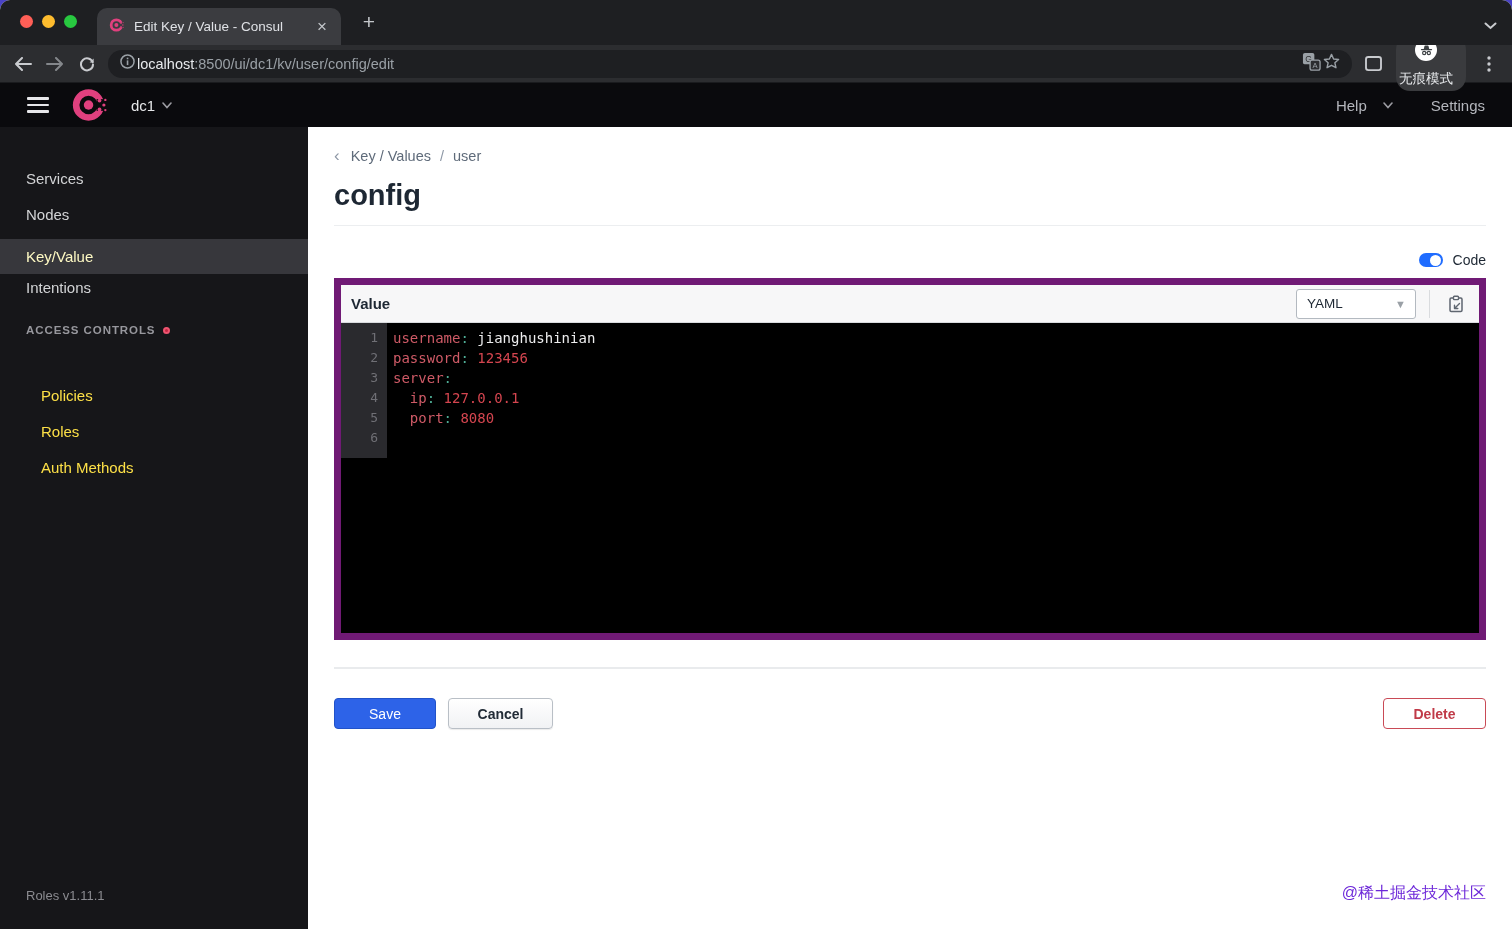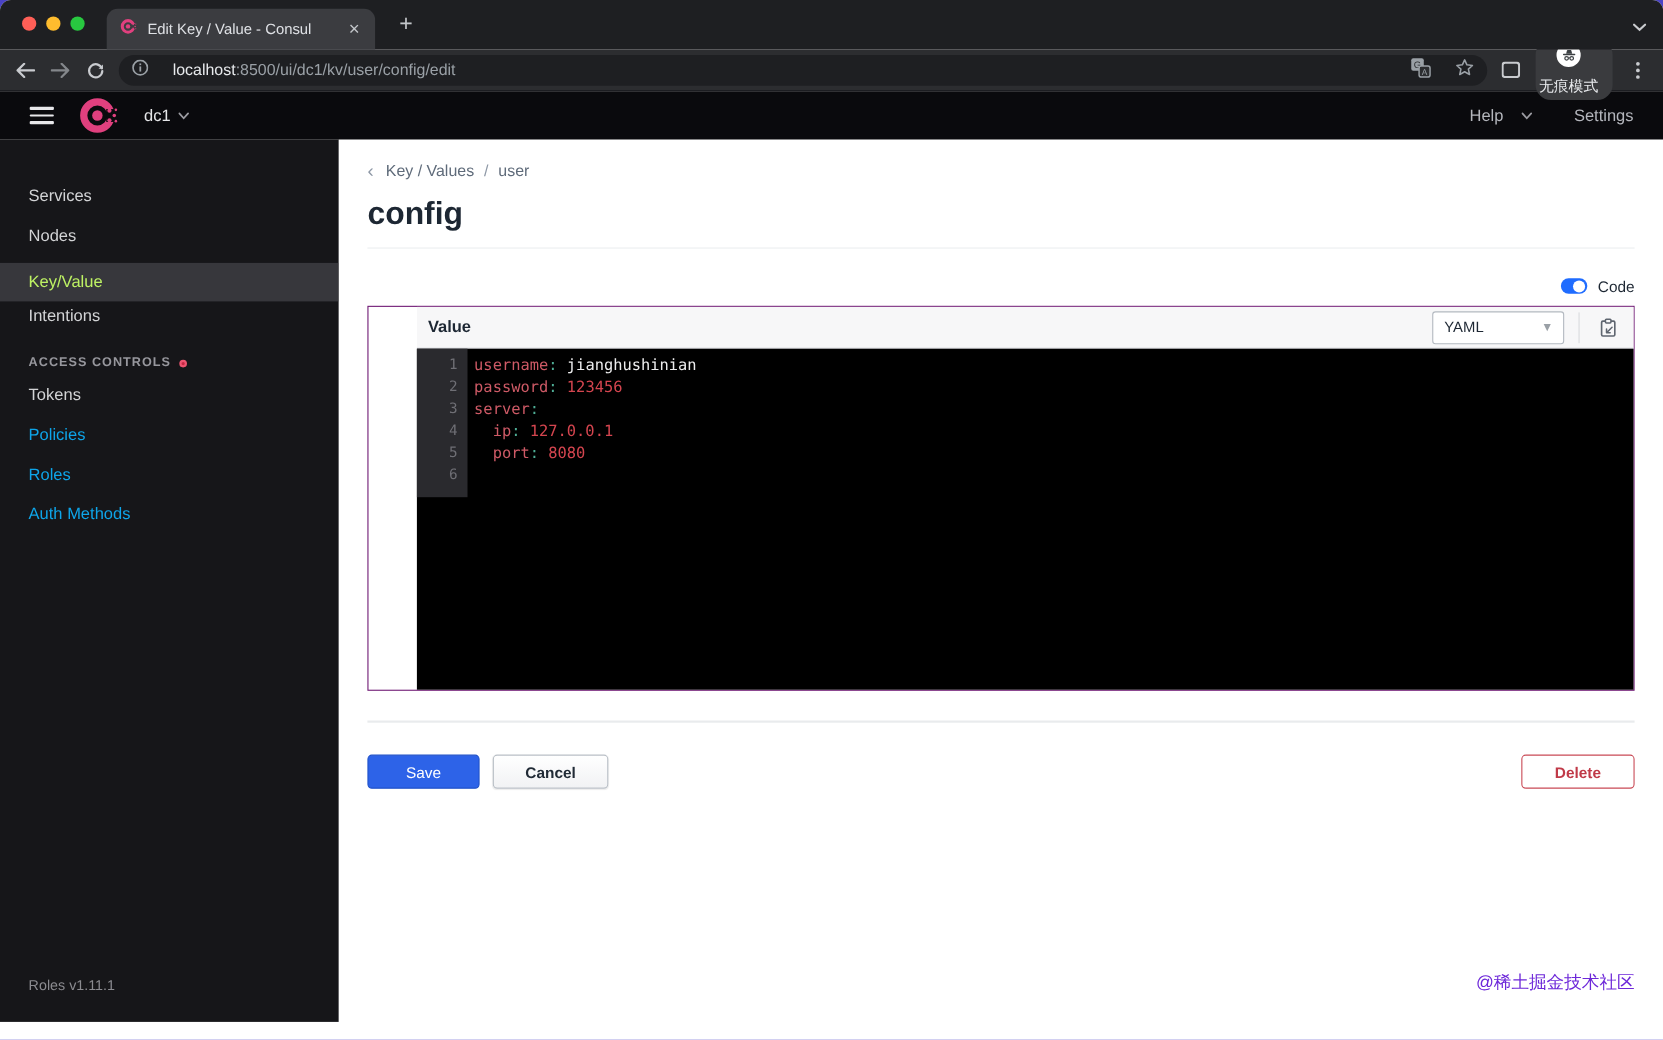--- a/index.html
+++ b/index.html
@@ -14,21 +14,21 @@
   .light.red { background:#ff5f57; } .light.yellow { background:#febc2e; } .light.green { background:#28c840; }
   .tab { position:absolute; left:97px; top:8px; width:244px; height:37px; background:#3b3c40; border-radius:10px 10px 0 0; display:flex; align-items:center; padding:0 12px; gap:9px; }
   .tab-title { flex:1; font-size:13.5px; color:#dfe1e5; white-space:nowrap; overflow:hidden; }
   .tab-close { color:#c3c6ca; font-size:17px; line-height:1; padding:0 2px; }
   .newtab { position:absolute; left:356px; top:9px; color:#c3c6ca; font-size:21px; font-weight:300; width:26px; height:26px; text-align:center; line-height:26px; }
   .tabsearch { position:absolute; right:15px; top:16px; }
 
   .toolbar { height:38px; background:#2c2d30; border-bottom:1px solid #1a1b1e; display:flex; align-items:center; padding:0 8px; gap:2px; }
   .navicon { width:30px; height:30px; display:flex; align-items:center; justify-content:center; color:#c9cbcf; font-size:17px; border-radius:50%; }
   .navicon.dim { color:#84878b; }
-  .urlpill { flex:1; height:28px; background:#1e1f22; border-radius:14px; display:flex; align-items:center; padding:0 12px; gap:22px; margin:0 4px; }
+  .urlpill { flex:1; height:28px; background:#1e1f22; border-radius:14px; display:flex; align-items:center; padding:0 12px; gap:2px; margin:0 4px; }
   .url { font-size:14.5px; color:#9aa0a6; white-space:nowrap; }
   .url .host { color:#e8eaed; }
   .pill-spacer { flex:1; }
   .incog { display:flex; align-items:center; gap:9px; background:#3a3b3e; border-radius:14px; padding:3px 13px 3px 3px; margin:0 6px;flex-direction:column; }
   .incog-avatar { width:22px; height:22px; background:#fff; border-radius:50%; display:flex; align-items:center; justify-content:center; }
   .incog-label { font-size:13.5px; color:#e8eaed; }
 
   
   .appnav { height:44px; background:#0a0a0d; display:flex; align-items:center; padding:0 27px; }
   .hamburger { width:22px; display:flex; flex-direction:column; gap:4px; margin-right:22px; }
@@ -36,42 +36,42 @@
   .logo { margin-right:22px; display:flex; }
   .dc { display:flex; align-items:center; gap:7px; color:#e6e7e9; font-size:15px; }
   .nav-spacer { flex:1; }
   .navlink { color:#b4b6bc; font-size:15px; display:flex; align-items:center; gap:16px; }
   .navlink + .navlink { margin-left:38px; }
 
   
   .layout { display:flex; height:802px; }
   .sidebar { position:relative; width:308px; flex-shrink:0; background:#161619; }
   .side-item { position:absolute; left:0; right:0; padding-left:26px; height:36px; line-height:36px; font-size:15px; color:#d3d4d6; cursor:pointer; }
-  .side-item.active { background:#37373c; color:#bef264; height:35px; line-height:35px; }
+  .side-item.active { background:#37373c; color:#fef9c3; height:35px; line-height:35px; }
   #si-0 { top:34px; } #si-1 { top:70px; } #si-2 { top:112px; } #si-3 { top:143px; }
   .side-header { position:absolute; left:26px; top:197px; font-size:11.5px; font-weight:bold; letter-spacing:0.08em; color:#97979d; display:flex; align-items:center; gap:8px; }
   .acl-dot { width:7px; height:7px; border-radius:50%; background:#c42743; border:2px solid #ee5470; }
   .acl-item { position:absolute; left:0; right:0; padding-left:26px; height:30px; line-height:30px; font-size:15px; color:#d3d4d6; cursor:pointer; }
-  .acl-item.muted { color:#0ea5e9; }
+  .acl-item.muted { color:#fde047;margin-left:15px; }
   #ai-0 { top:218px; } #ai-1 { top:254px; } #ai-2 { top:290px; } #ai-3 { top:326px; }
   .side-footer { position:absolute; left:26px; bottom:26px; font-size:13px; color:#8b8b90; }
 
   .main { position:relative; flex:1; background:#fff; padding:0 26px; }
   .breadcrumb { margin-top:20px; display:flex; align-items:center; gap:9px; font-size:14.5px; color:#5f6b7a; }
   .crumb-chevron { color:#8e98a6; font-size:17px; line-height:1; margin-right:2px; }
   .crumb-sep { color:#8e98a6; }
   .crumb-link { cursor:pointer; }
   .page-title { margin-top:15px; font-size:29px; font-weight:bold; color:#1d2733; padding-bottom:13px; border-bottom:1px solid #eceef0; }
 
   .toggle-row { margin-top:26px; display:flex; justify-content:flex-end; align-items:center; gap:10px; height:16px; }
   .toggle { width:24px; height:14px; border-radius:8px; background:#1f6cff; position:relative; cursor:pointer; }
   .toggle .knob { position:absolute; right:1.5px; top:1.5px; width:11px; height:11px; border-radius:50%; background:#fff; }
   .toggle-label { font-size:14px; color:#1d2733;text-align:center; }
 
-  .panel { margin-top:10px; border:1px solid #701a75;padding-left:44px; }
+  .panel { margin-top:10px; border:7px solid #701a75; }
   .panel-header { height:38px; background:#f7f7f8; border-bottom:1px solid #d9dbde; display:flex; align-items:center; padding:0 10px; }
   .panel-label { font-size:15px; font-weight:bold; color:#1d2733; }
   .panel-right { margin-left:auto; display:flex; align-items:center; gap:13px; }
   .format-select { width:120px; height:30px; background:#fff; border:1px solid #b3b9c0; border-radius:3px; display:flex; align-items:center; justify-content:space-between; padding:0 9px 0 10px; font-size:13.5px; color:#1d2733; cursor:pointer; }
   .select-arrow { color:#9aa0a6; font-size:11px; }
   .vdivider { width:1px; height:28px; background:#d9dbde; }
   .copy-btn { width:26px; height:26px; display:flex; align-items:center; justify-content:center; cursor:pointer; }
 
   .editor { height:310px; background:#000; display:flex; align-items:flex-start; font-family:"DejaVu Sans Mono", monospace; font-size:14px; cursor:text; }
   .gutter { width:46px; background:#2a2a2e; padding:5px 0 10px; flex-shrink:0; }
@@ -231,21 +231,20 @@
     <div class="sidebar">
       <div class="side-item" id="si-0">Services</div>
       <div class="side-item" id="si-1">Nodes</div>
       <div class="side-item active" id="si-2">Key/Value</div>
       <div class="side-item" id="si-3">Intentions</div>
 
       <div class="side-header">
         <span>ACCESS CONTROLS</span>
         <span class="acl-dot"></span>
       </div>
-      <div class="acl-item" id="ai-0">Tokens</div>
       <div class="acl-item muted" id="ai-1">Policies</div>
       <div class="acl-item muted" id="ai-2">Roles</div>
       <div class="acl-item muted" id="ai-3">Auth Methods</div>
 
       <div class="side-footer">Roles v1.11.1</div>
     </div>
 
     <div class="main">
       <div class="breadcrumb">
         <span class="crumb-chevron">‹</span>

